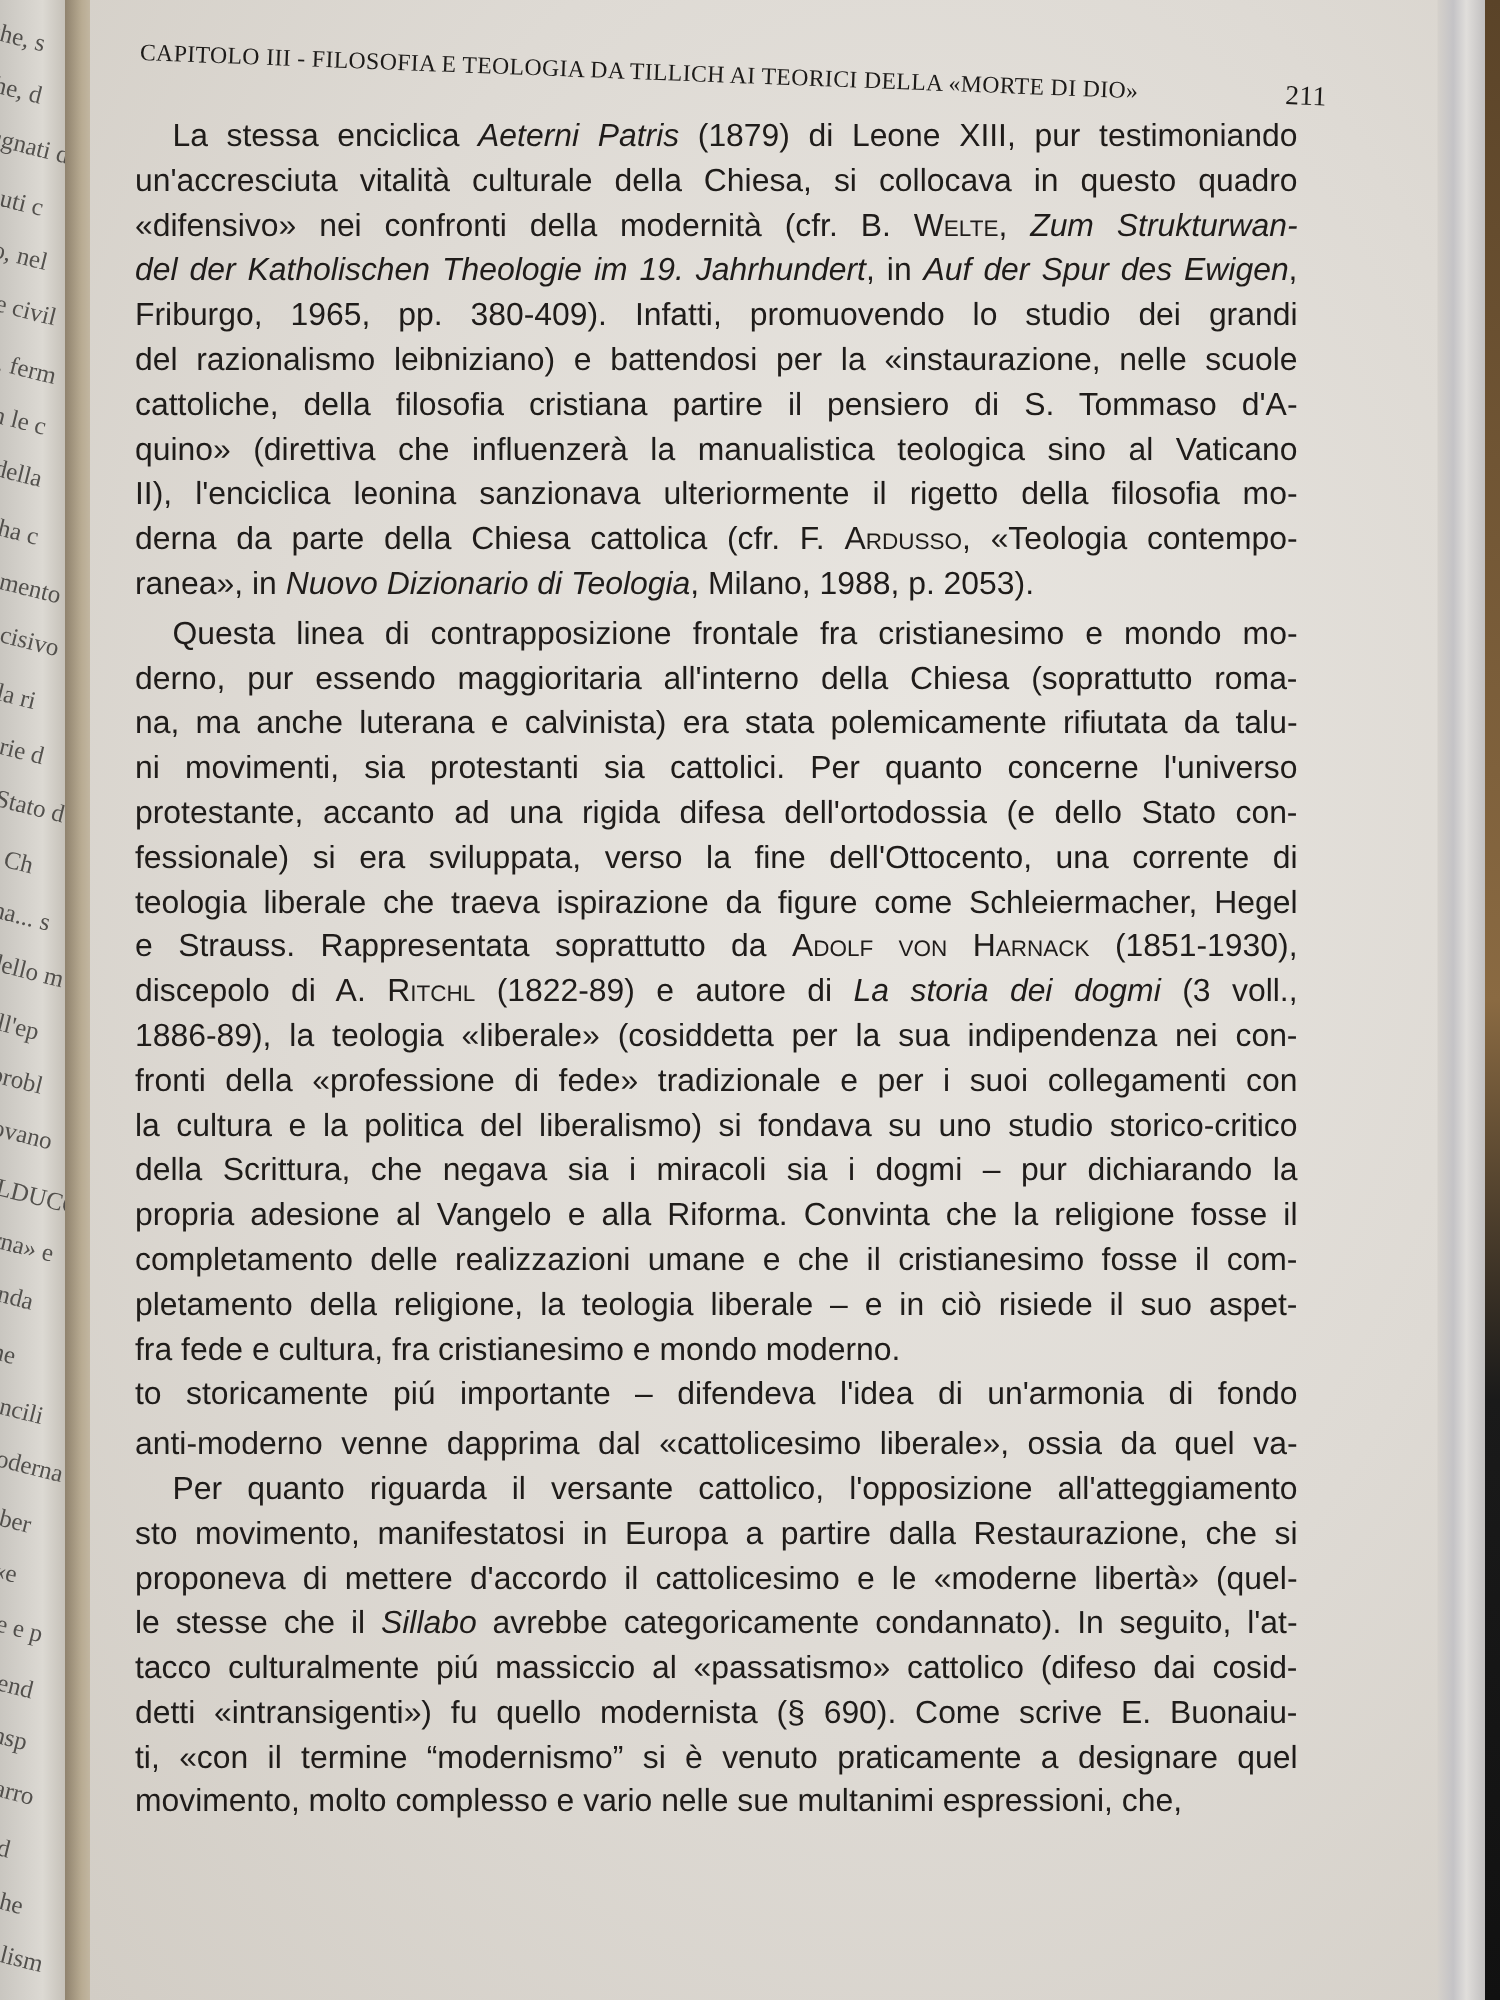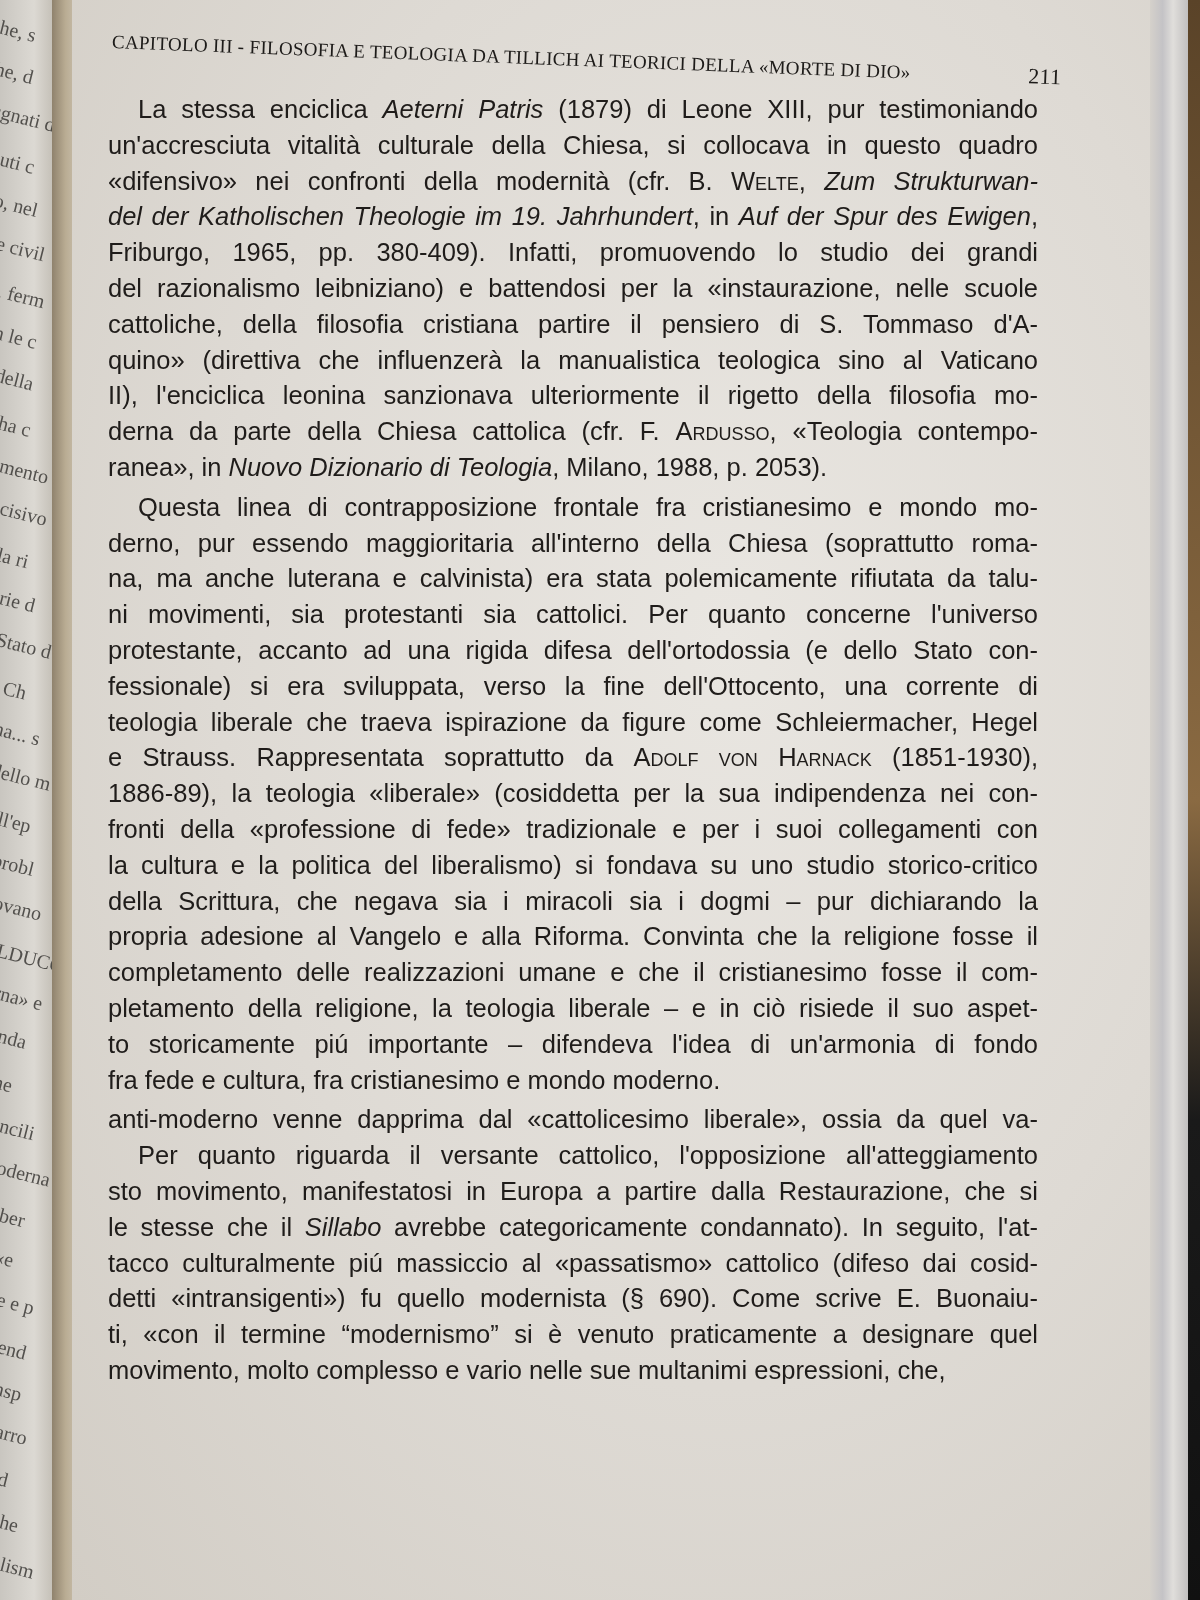--- a/index.html
+++ b/index.html
@@ -167,35 +167,37 @@
       <div class="para-gap"></div>
       <div>
         <span class="line indent"><span>Questa linea di contrapposizione frontale fra cristianesimo e mondo mo-</span></span>
         <span class="line"><span>derno, pur essendo maggioritaria all'interno della Chiesa (soprattutto roma-</span></span>
         <span class="line"><span>na, ma anche luterana e calvinista) era stata polemicamente rifiutata da talu-</span></span>
         <span class="line"><span>ni movimenti, sia protestanti sia cattolici. Per quanto concerne l'universo</span></span>
         <span class="line"><span>protestante, accanto ad una rigida difesa dell'ortodossia (e dello Stato con-</span></span>
         <span class="line"><span>fessionale) si era sviluppata, verso la fine dell'Ottocento, una corrente di</span></span>
         <span class="line"><span>teologia liberale che traeva ispirazione da figure come Schleiermacher, Hegel</span></span>
         <span class="line"><span>e Strauss. Rappresentata soprattutto da </span><span class="sc">Adolf von Harnack</span><span> (1851-1930),</span></span>
+        <span class="line"><span>discepolo di A. </span><span class="sc">Ritchl</span><span> (1822-89) e autore di </span><span class="it">La storia dei dogmi</span><span> (3 voll.,</span></span>
         <span class="line"><span>1886-89), la teologia «liberale» (cosiddetta per la sua indipendenza nei con-</span></span>
         <span class="line"><span>fronti della «professione di fede» tradizionale e per i suoi collegamenti con</span></span>
         <span class="line"><span>la cultura e la politica del liberalismo) si fondava su uno studio storico-critico</span></span>
         <span class="line"><span>della Scrittura, che negava sia i miracoli sia i dogmi – pur dichiarando la</span></span>
         <span class="line"><span>propria adesione al Vangelo e alla Riforma. Convinta che la religione fosse il</span></span>
         <span class="line"><span>completamento delle realizzazioni umane e che il cristianesimo fosse il com-</span></span>
         <span class="line"><span>pletamento della religione, la teologia liberale – e in ciò risiede il suo aspet-</span></span>
+        <span class="line last"><span>fra fede e cultura, fra cristianesimo e mondo moderno.</span></span>
         <span class="line"><span>to storicamente piú importante – difendeva l'idea di un'armonia di fondo</span></span>
-        <span class="line last"><span>fra fede e cultura, fra cristianesimo e mondo moderno.</span></span>
       </div>
       <div class="para-gap"></div>
       <div>
         <span class="line"><span>anti-moderno venne dapprima dal «cattolicesimo liberale», ossia da quel va-</span></span>
         <span class="line indent"><span>Per quanto riguarda il versante cattolico, l'opposizione all'atteggiamento</span></span>
         <span class="line"><span>sto movimento, manifestatosi in Europa a partire dalla Restaurazione, che si</span></span>
+        <span class="line"><span>proponeva di mettere d'accordo il cattolicesimo e le «moderne libertà» (quel-</span></span>
         <span class="line"><span>le stesse che il </span><span class="it">Sillabo</span><span> avrebbe categoricamente condannato). In seguito, l'at-</span></span>
         <span class="line"><span>tacco culturalmente piú massiccio al «passatismo» cattolico (difeso dai cosid-</span></span>
         <span class="line"><span>detti «intransigenti») fu quello modernista (§ 690). Come scrive E. Buonaiu-</span></span>
         <span class="line"><span>ti, «con il termine “modernismo” si è venuto praticamente a designare quel</span></span>
         <span class="line last"><span>movimento, molto complesso e vario nelle sue multanimi espressioni, che,</span></span>
       </div>
     </div>
 </div>
 
 </body></html>

